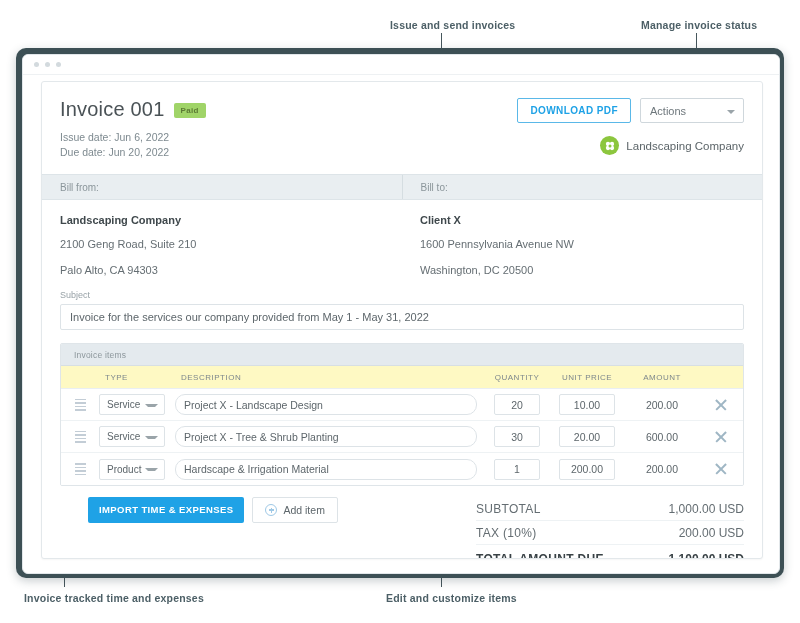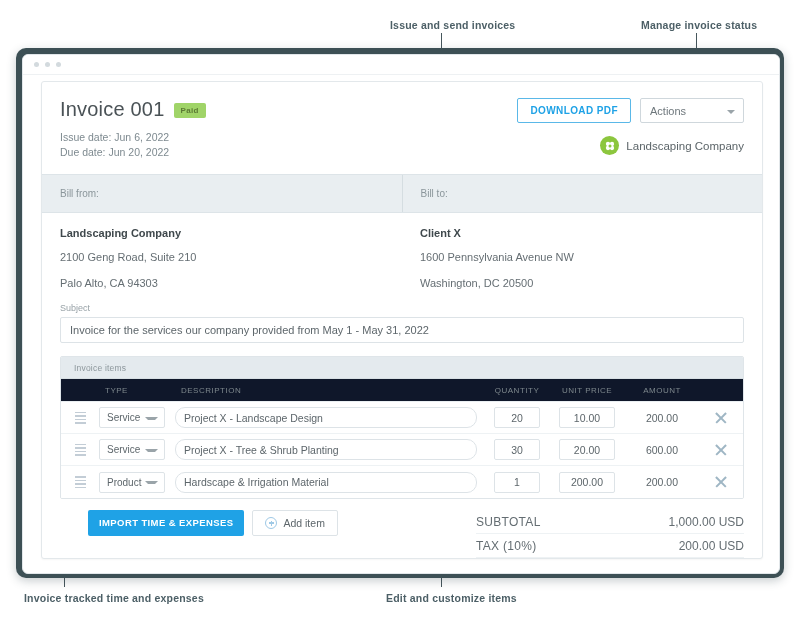--- a/index.html
+++ b/index.html
@@ -118,21 +118,21 @@
     width: 19px; height: 19px; border-radius: 50%;
     background: #8cc63e;
     display: flex; align-items: center; justify-content: center;
   }
   .brand-name { font-size: 11.5px; color: #5c6569; }
 
   
   .bill-band {
     margin-top: 14px;
     background: #e9eef1;
-    height: 39px;
+    height: 26px;
     display: flex;
     border-top: 1px solid #dde4e8;
     border-bottom: 1px solid #dde4e8;
   }
   .bill-band .cell {
     flex: 1; display: flex; align-items: center;
     font-size: 10px; color: #8b969b; padding-left: 18px;
   }
   .bill-band .cell + .cell { border-left: 1px solid #d5dde1; }
 
@@ -164,21 +164,21 @@
     background: #e4eaee; height: 22px;
     display: flex; align-items: center;
     font-size: 8.5px; color: #8d979c;
     padding-left: 13px; letter-spacing: .2px;
     border-bottom: 1px solid #d7dfe3;
   }
   .col-head {
     display: flex; align-items: center;
     height: 23px;
     font-size: 8px; color: #7d878c; letter-spacing: .5px;
-    background: #0f172a;
+    background: #fef9c3;
     border-bottom: 1px solid #eaeff2;
   }
   .irow {
     display: flex; align-items: center;
     height: 32px; background: #fff;
     border-bottom: 1px solid #eef2f4;
   }
   .irow:last-child { border-bottom: none; }
 
   .c-handle { width: 38px; display: flex; justify-content: center; }

